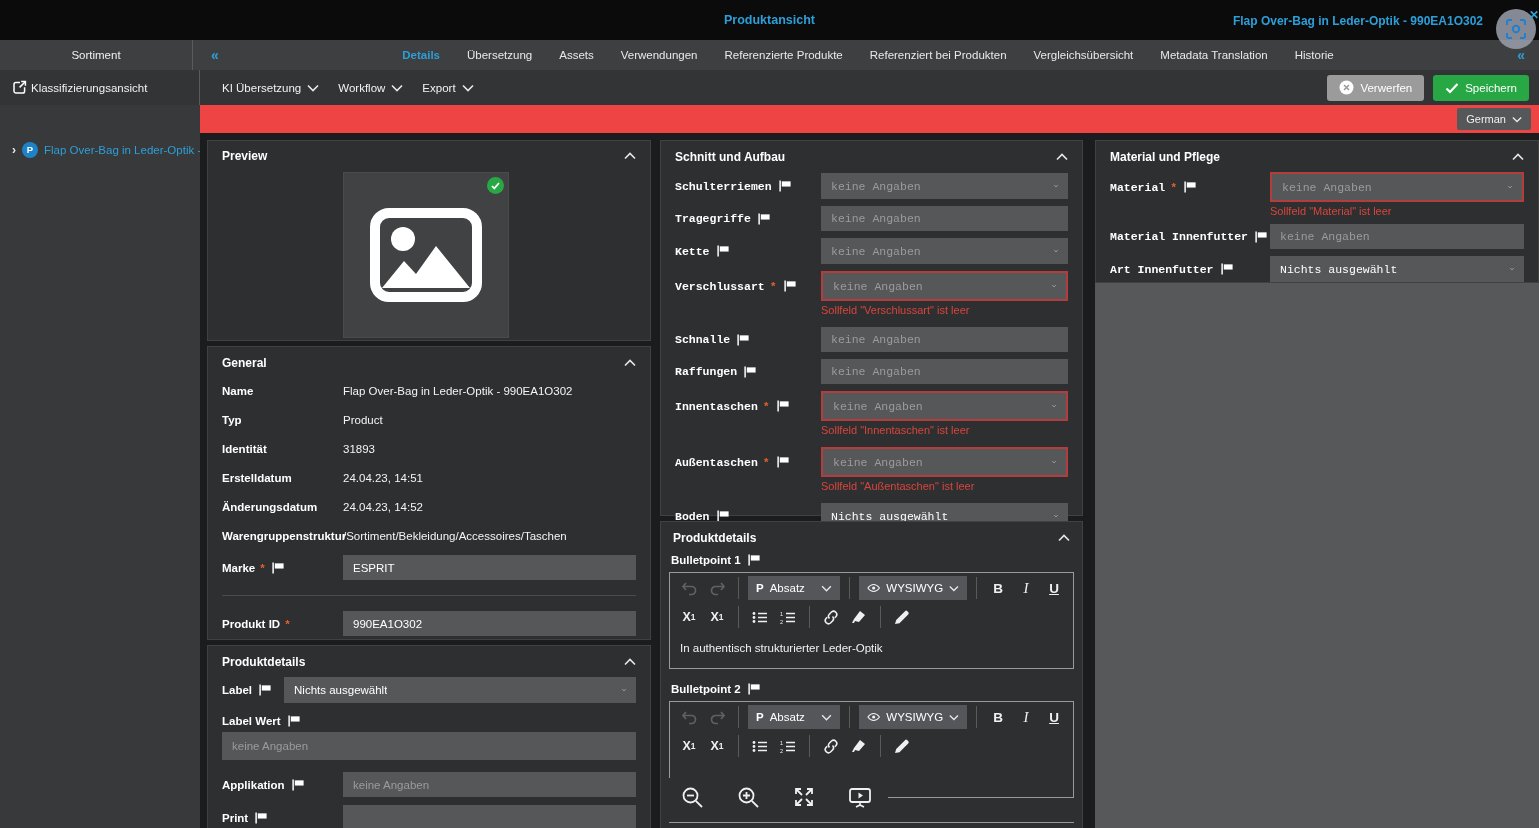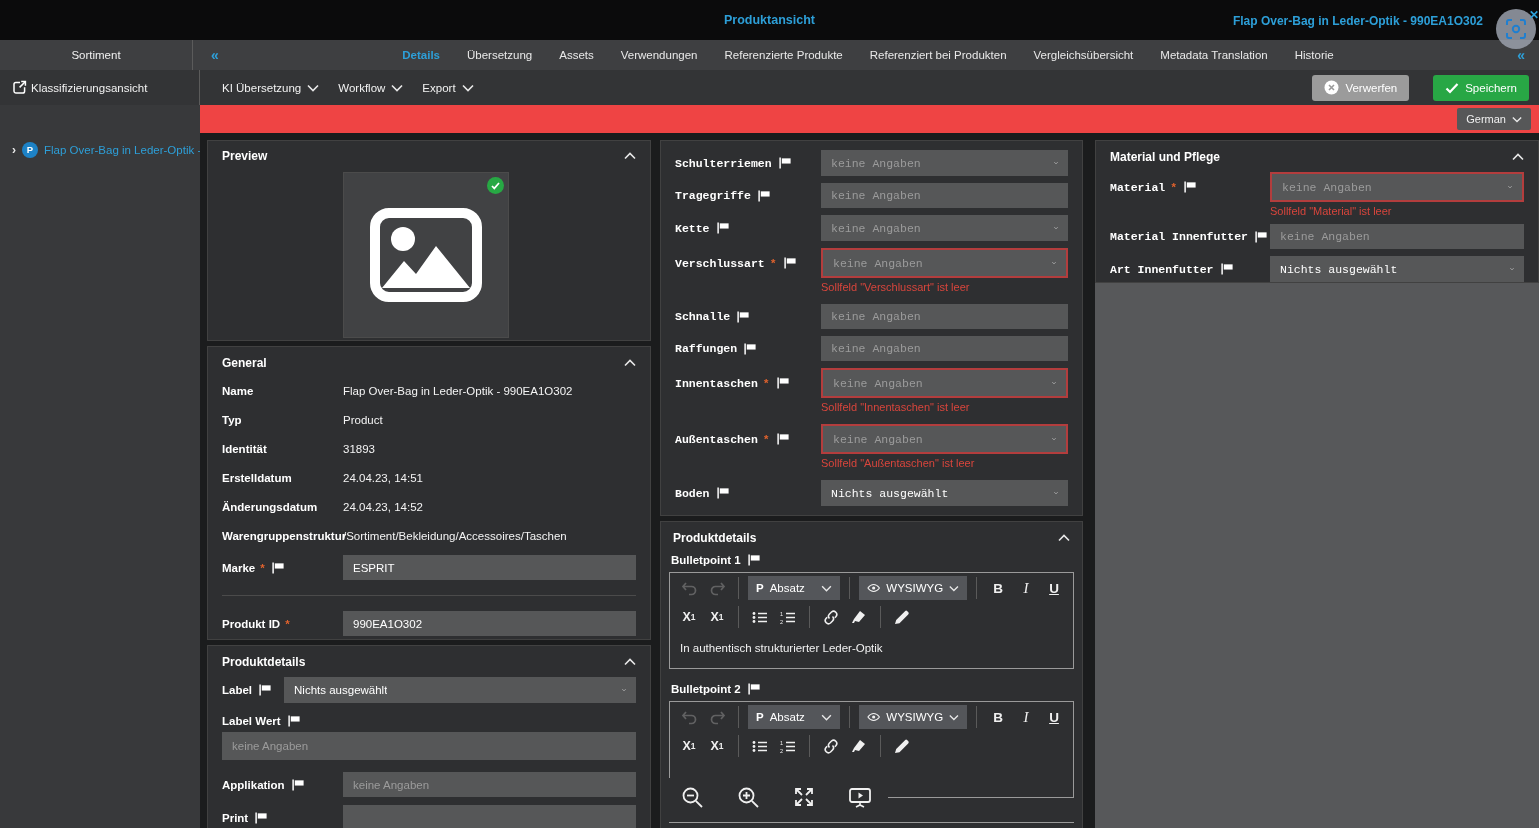--- a/index.html
+++ b/index.html
@@ -22,21 +22,21 @@
   .tabs { flex:1; display:flex; justify-content:center; gap:27px; font-size:11.5px; color:#e9e9e9; }
   .tab { cursor:default; white-space:nowrap; }
   .tab.active { color:#2d9fd8; font-weight:bold; }
   .collapse-right { margin-right:14px; }
 
   
   .actionbar { position:absolute; top:70px; left:0; width:1539px; height:35px; background:#333436; display:flex; align-items:center; }
   .sb-action { width:200px; height:35px; flex:none; display:flex; align-items:center; gap:4px; padding-left:12px; font-size:11.5px; color:#f2f2f2; border-right:1px solid #5b5b5b; }
   .menus { display:flex; gap:19px; margin-left:22px; font-size:11.5px; color:#f2f2f2; }
   .menu-item { display:flex; align-items:center; gap:6px; cursor:default; }
-  .action-buttons { margin-left:auto; margin-right:10px; display:flex; gap:24px; }
+  .action-buttons { margin-left:auto; margin-right:10px; display:flex; gap:9px; }
   .btn { height:26px; border:none; border-radius:3px; color:#fff; font-size:11.5px; font-family:inherit; display:flex; align-items:center; gap:6px; padding:0 12px; cursor:default; }
   .btn-discard { background:#9b9b9b; }
   .btn-save { background:#28a745; }
 
   
   .subbar { position:absolute; top:105px; left:0; width:1539px; height:28px; border-bottom:1px solid #4a4a4a; }
   .subbar-left { position:absolute; left:0; top:0; width:200px; height:28px; background:#38393b; }
   .subbar-right { position:absolute; left:200px; right:0; top:0; height:28px; background:#ef4444; display:flex; align-items:center; justify-content:flex-end; padding-right:8px; }
   .lang-btn { height:22px; background:#565758; border-radius:2px; display:flex; align-items:center; gap:6px; padding:0 9px; font-size:11px; color:#f0f0f0; cursor:default; }
 
@@ -385,20 +385,28 @@
             </span>
           <input class="tin w295" style="">
         </div>
 
       </div>
     </div>
 
     <div class="col col2">
 
       <div class="panel lw146" style="height:376px">
+        <div class="panel-h">
+          <span class="panel-title">Schnitt und Aufbau</span>
+          <span class="chev-up">
+              <svg width="12" height="8" viewBox="0 0 12 8">
+                <use href="#i-chevup"></use>
+              </svg>
+            </span>
+        </div>
 
         <div class="frow">
           <span class="flabel">
               <span>Schulterriemen</span>
               <svg class="flag" width="13" height="12" viewBox="0 0 14 12">
                 <use href="#i-flag"></use>
               </svg>
             </span>
           <div class="sel ph">
               <span>keine Angaben</span>

